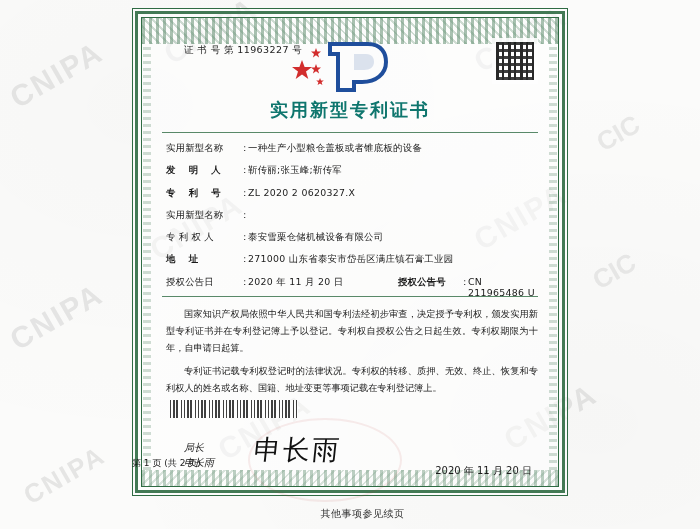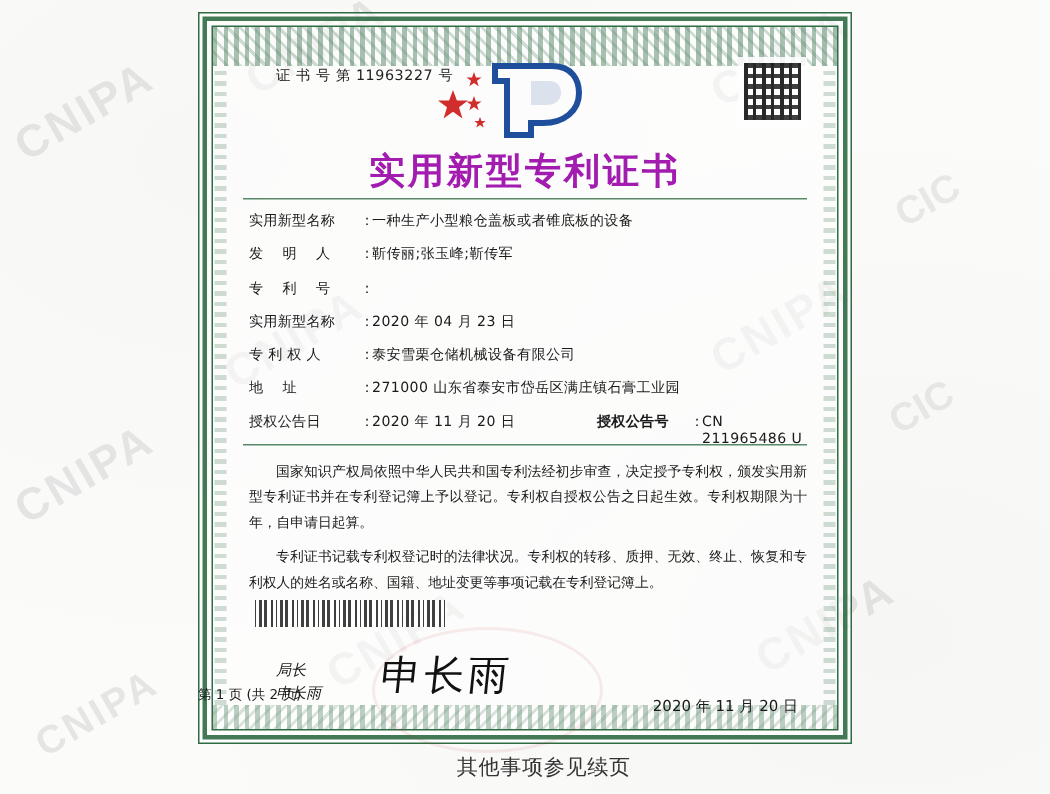--- a/index.html
+++ b/index.html
@@ -174,23 +174,23 @@
     width: 120px;
     height: 56px;
   }
 
   .title {
     position: absolute;
     left: 0; right: 0;
     top: 90px;
     text-align: center;
     font-family: "DejaVu Sans", sans-serif;
-    font-size: 24px;
+    font-size: 18px;
     font-weight: bold;
-    color: #a21caf;
+    color: #0f766e;
     letter-spacing: 2px;
   }
 
   .divider {
     position: absolute;
     left: 30px;
     right: 30px;
     top: 124px;
     border-top: 1px solid #2f6b43;
     opacity: 0.8;
@@ -213,20 +213,21 @@
     line-height: 1.25;
   }
   .field-label {
     width: 74px;
     flex: 0 0 74px;
     white-space: nowrap;
     letter-spacing: 0.2px;
   }
   .field-label.spaced {
     letter-spacing: 5px;
+    font-weight: bold;
   }
   .field-colon {
     width: 8px;
     flex: 0 0 8px;
   }
   .field-value {
     flex: 1 1 auto;
     letter-spacing: 0.3px;
   }
 
@@ -316,21 +317,21 @@
     font-size: 9px;
     color: #1a1a1a;
   }
 
   .footnote {
     position: absolute;
     left: 0; right: 0;
     bottom: 8px;
     text-align: center;
     font-family: "DejaVu Sans", sans-serif;
-    font-size: 14px;
+    font-size: 10px;
     color: #333;
     letter-spacing: 0.5px;
     padding-left: 25px;
   }
 </style>
 </head>
 <body>
 
 <div class="page">
 
@@ -390,26 +391,26 @@
 
       <div class="field-row">
         <div class="field-label spaced">发 明 人</div>
         <div class="field-colon">：</div>
         <div class="field-value">靳传丽;张玉峰;靳传军</div>
       </div>
 
       <div class="field-row">
         <div class="field-label spaced">专 利 号</div>
         <div class="field-colon">：</div>
+        <div class="field-value">ZL 2020 2 0620327.X</div>
       </div>
 
       <div class="field-row">
         <div class="field-label">实用新型名称</div>
         <div class="field-colon">：</div>
-        <div class="field-value">2020 年 04 月 23 日</div>
       </div>
 
       <div class="field-row">
         <div class="field-label">专 利 权 人</div>
         <div class="field-colon">：</div>
         <div class="field-value">泰安雪栗仓储机械设备有限公司</div>
       </div>
 
       <div class="field-row">
         <div class="field-label spaced">地 址</div>

